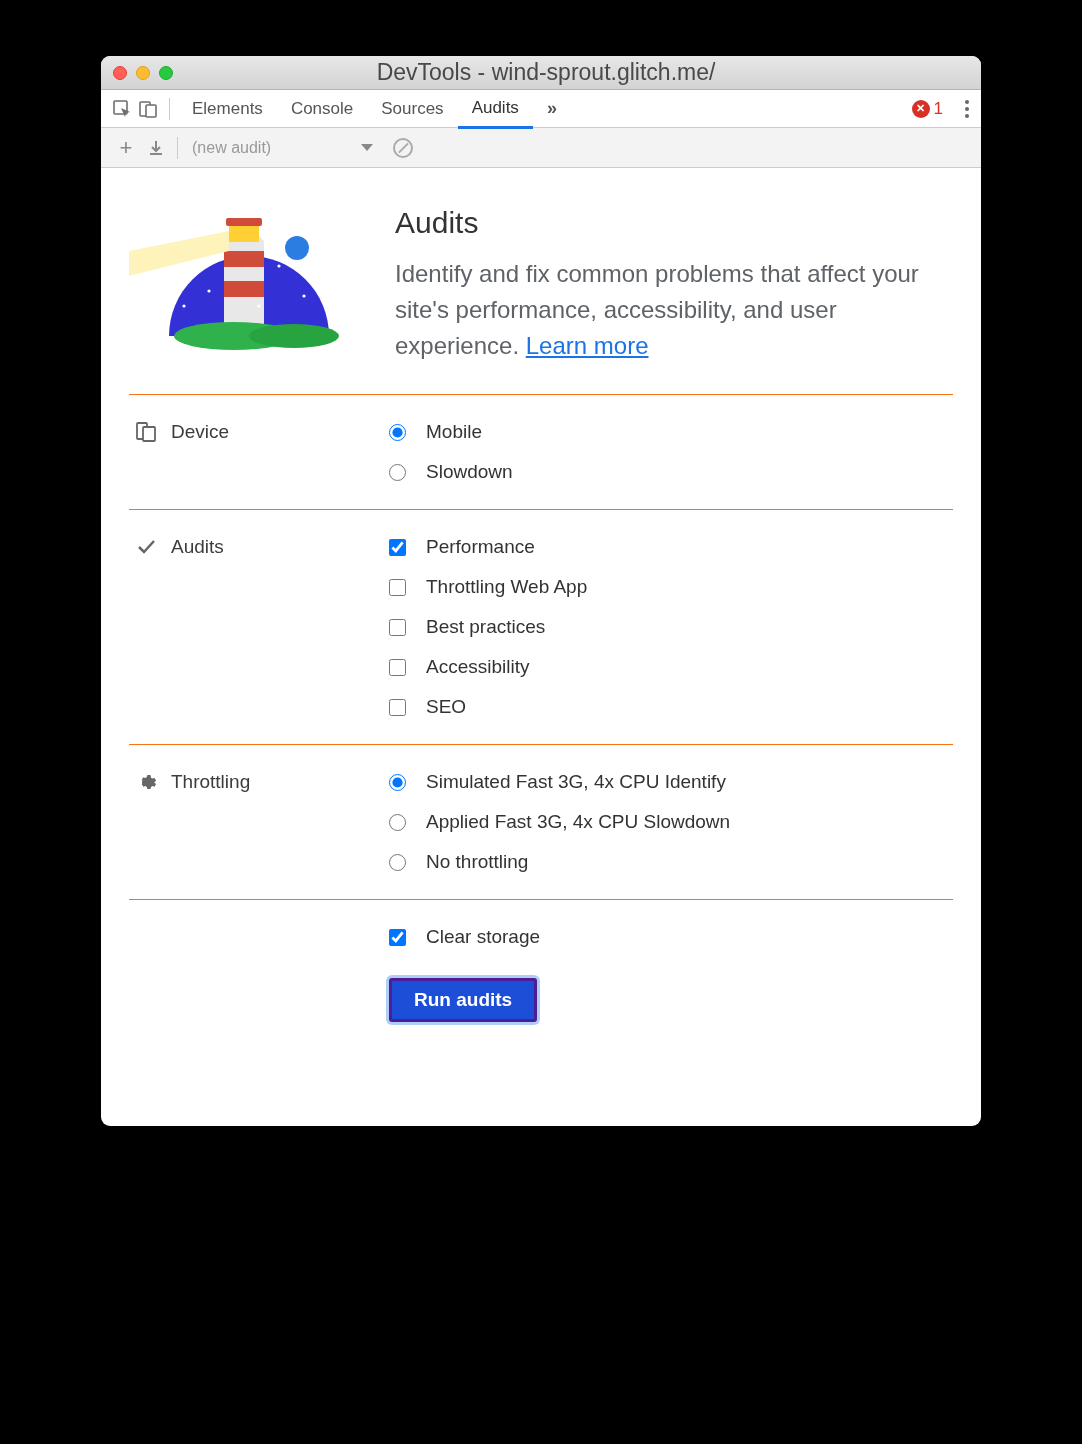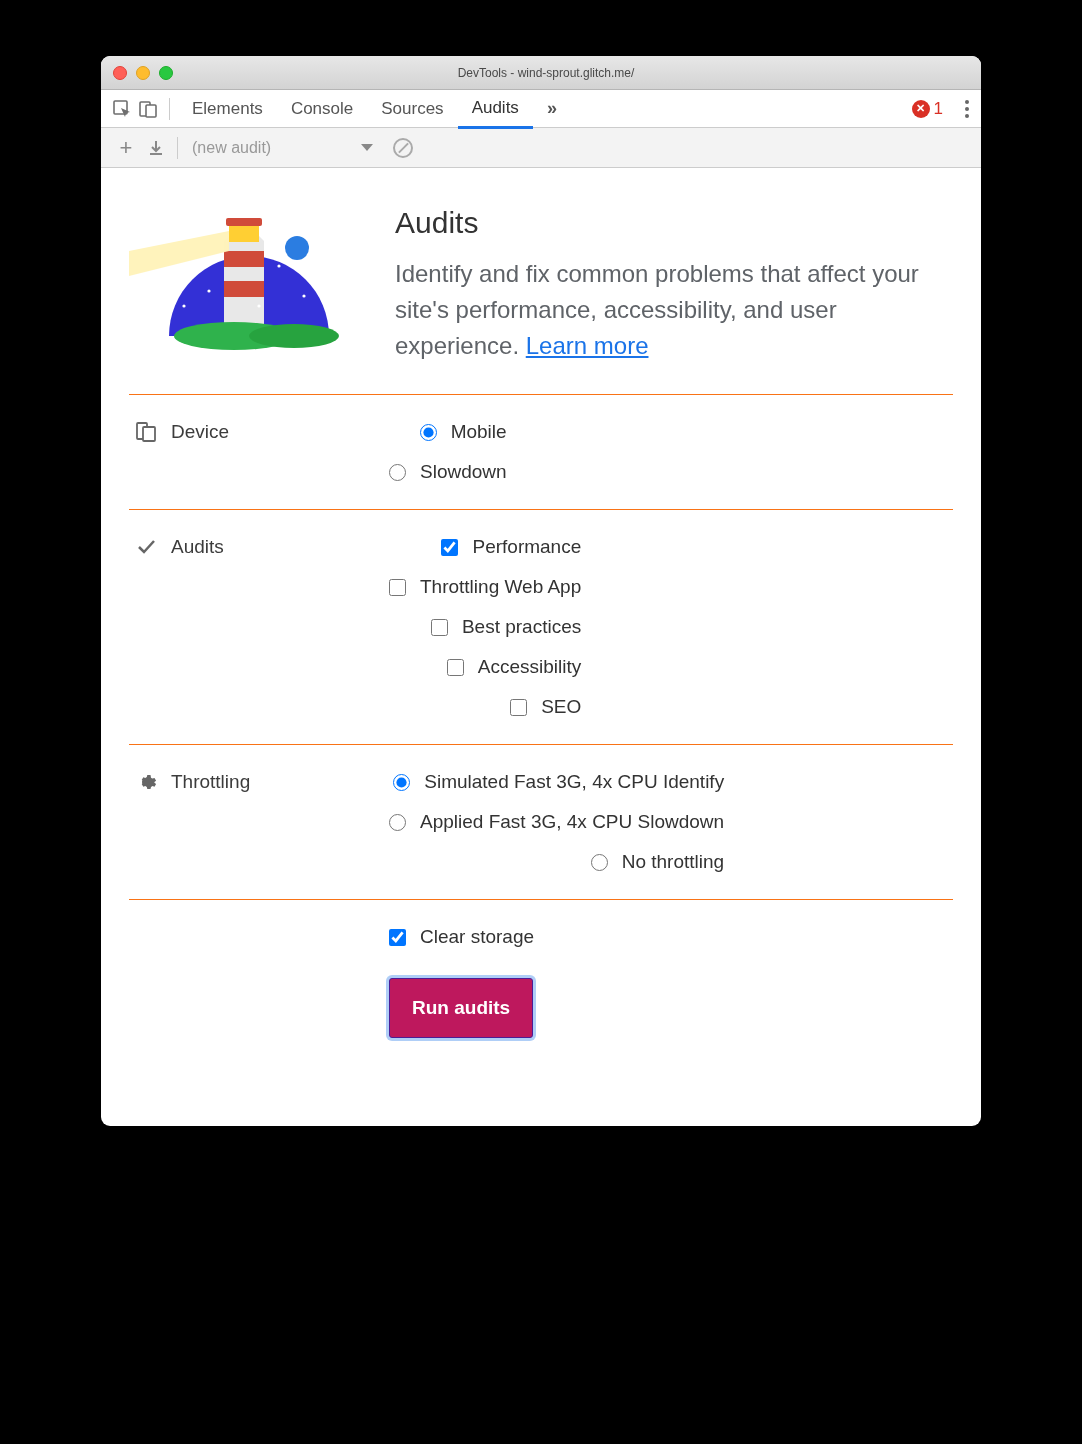--- a/index.html
+++ b/index.html
@@ -5,21 +5,21 @@
   * { box-sizing: border-box; }
   html,body{margin:0;padding:0;background:#000;width:1082px;height:1444px;font-family:-apple-system,BlinkMacSystemFont,"Segoe UI",Arial,sans-serif;}
   .stage{position:relative;width:1082px;height:1444px;}
   .window{position:absolute;left:101px;top:56px;width:880px;height:1070px;background:#fff;border-radius:9px;box-shadow:0 20px 50px rgba(0,0,0,.6),0 0 0 1px rgba(0,0,0,.15);overflow:hidden;}
   .titlebar{height:34px;background:linear-gradient(#e7e7e7,#d3d3d3);border-bottom:1px solid #b5b5b5;display:flex;align-items:center;padding:0 12px;}
   .traffic{display:flex;gap:9px;}
   .dot{width:14px;height:14px;border-radius:50%;}
   .dot.r{background:#ff5f57;border:1px solid #e24238;}
   .dot.y{background:#febc2e;border:1px solid #dfa123;}
   .dot.g{background:#28c840;border:1px solid #1dad2b;}
-  .title{flex:1;text-align:center;color:#494949;font-size:12px;padding-right:50px;}
+  .title{flex:1;text-align:center;color:#494949;font-size:23px;padding-right:50px;}
   .tabbar{height:38px;border-bottom:1px solid #ccc;display:flex;align-items:center;padding:8px 8px;font-size:17px;color:#555;}
   .tb-ic{width:26px;height:26px;display:flex;align-items:center;justify-content:center;color:#6e6e6e;}
   .sep{width:1px;height:22px;background:#ccc;margin:0 8px;}
   .tab{padding:0 14px;height:40px;display:flex;align-items:center;cursor:pointer;}
   .tab.active{color:#333;border-bottom:3px solid #1a73e8;margin-bottom:-1px;font-weight:400;}
   .tb-grow{flex:1;}
   .err{color:#d93025;width:18px;height:18px;border-radius:50%;background:#d93025;display:inline-flex;align-items:center;justify-content:center;margin-right:4px;}
   .err::before{content:"✕";color:#fff;font-size:11px;font-weight:bold;}
   .errcount{color:#d93025;margin-right:18px;}
   .menu-dots{display:flex;flex-direction:column;gap:3px;padding:4px;}
@@ -33,23 +33,23 @@
   .body{padding:28px 28px 40px 28px;}
   .hero{display:flex;gap:36px;padding-bottom:30px;}
   .illus{width:230px;height:160px;position:relative;flex:0 0 auto;}
   .herotext h1{font-size:30px;color:#333;margin:10px 0 16px 0;font-weight:400;}
   .herotext p{font-size:24px;color:#5f6368;line-height:1.5;margin:0;}
   .herotext a{color:#1a73e8;text-decoration:underline;}
   .sec{display:flex;border-top:1px solid #f97316;padding:26px 0;}
   .sec-left{width:260px;display:flex;align-items:flex-start;gap:14px;font-size:19px;color:#3c3c3c;padding-left:6px;}
   .sec-left .ic{width:22px;height:22px;color:#666;}
   .opts{display:flex;flex-direction:column;gap:18px;font-size:19px;color:#333;}
-  .opt{display:flex;align-items:center;gap:14px;justify-content:flex-end;}
+  .opt{display:flex;align-items:center;gap:20px;}
   .run-row{padding:20px 0 0 260px;}
-  .run{background:#be185d;color:#fff;border:1px solid #4c1d95;font-size:19px;font-weight:600;padding:18px 22px;border-radius:3px;box-shadow:0 0 0 3px rgba(26,115,232,.35);cursor:pointer;}
+  .run{background:#1d4ed8;color:#fff;border:3px solid #4c1d95;font-size:19px;font-weight:600;padding:8px 22px;border-radius:3px;box-shadow:0 0 0 3px rgba(26,115,232,.35);cursor:pointer;}
   input[type=radio],input[type=checkbox]{width:17px;height:17px;margin:0;}
   .chevr{font-size:18px;font-weight:bold;color:#555;letter-spacing:-4px;}
 </style>
 </head>
 <body>
 
 <div class="stage">
   <div class="window">
 
     <div class="titlebar">

